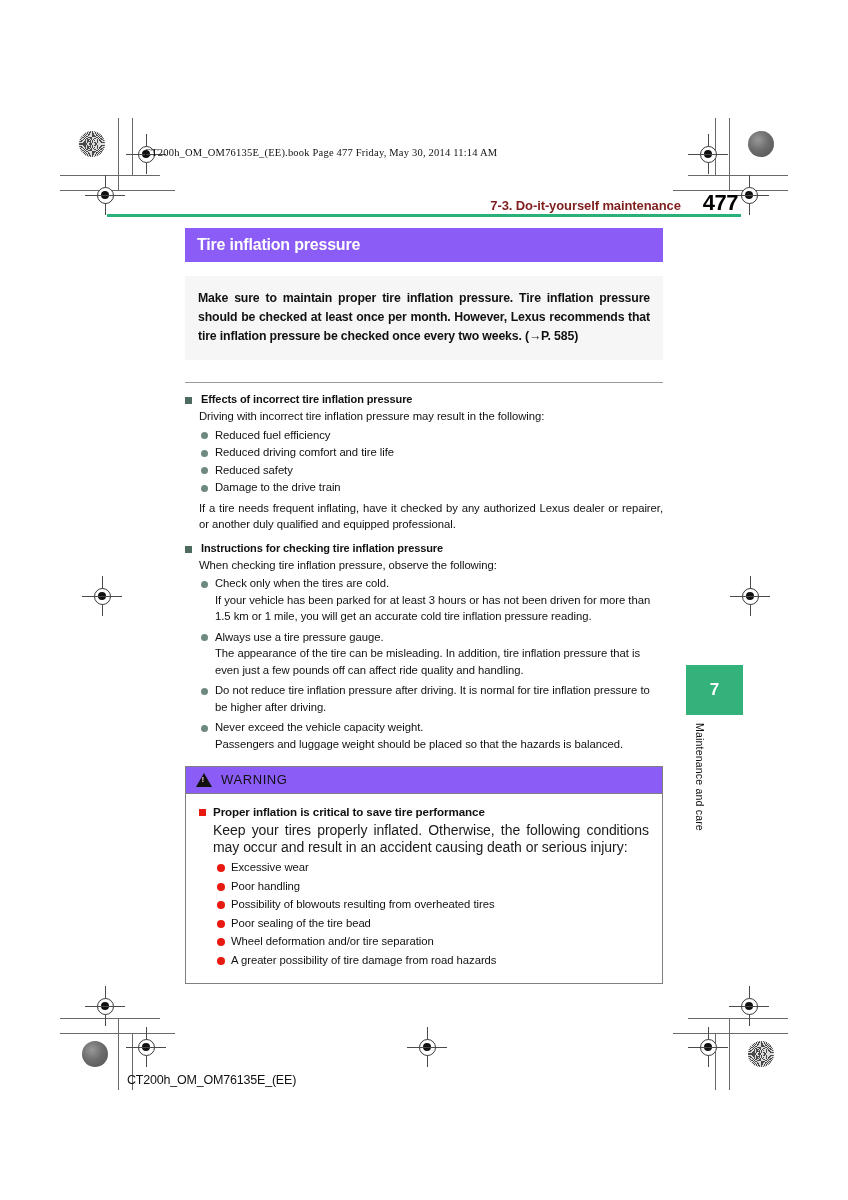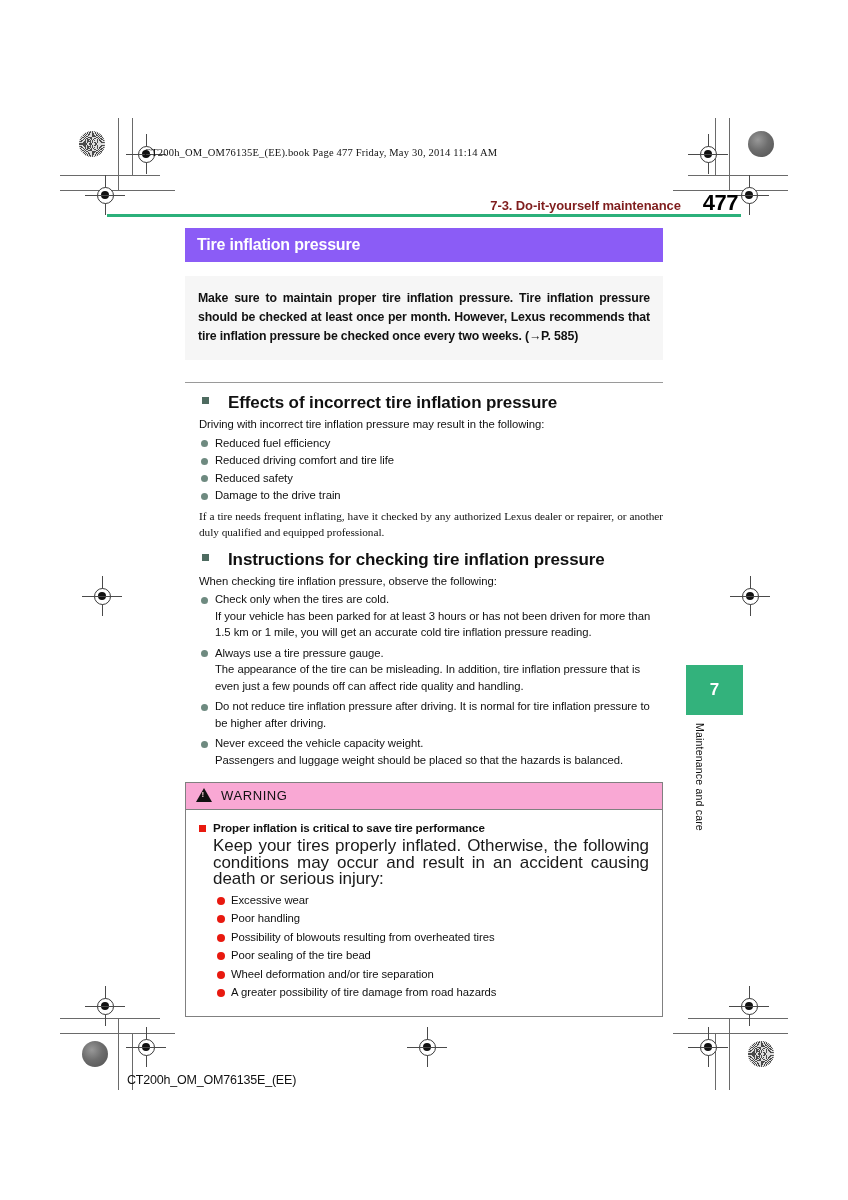--- a/index.html
+++ b/index.html
@@ -74,60 +74,60 @@
   .intro {
     background:#f6f6f6; margin-top:14px;
     padding:13px 13px 14px; font-size:12.3px; line-height:19px;
     font-weight:600; color:#111; text-align:justify;
     letter-spacing:-.15px;
   }
 
   .divider { border-top:1px solid #9a9a9a; margin:22px 0 10px; }
 
   .sec-head {
-    display:flex; align-items:flex-start; gap:19px;
-    font-size:17px; font-weight:700; color:#111;
-    letter-spacing:-.1px; margin-bottom:3px;margin-left:17px;
+    display:flex; align-items:flex-start; gap:9px;
+    font-size:11px; font-weight:700; color:#111;
+    letter-spacing:-.1px; margin-bottom:3px;
   }
   .sq { width:7px; height:7px; background:#4e6b60; margin-top:4px; flex:none; }
   .sq-red { background:#e8190f; }
 
   .lead { font-size:11.3px; line-height:16.5px; color:#111; margin:2px 0 2px 14px;
           letter-spacing:-.05px; }
   .para { font-size:11.3px; line-height:16.5px; color:#111; margin:4px 0 1px 14px;
-          text-align:justify; letter-spacing:-.05px;font-family:Liberation Serif, serif; }
+          text-align:justify; letter-spacing:-.05px; }
 
   ul.dots { list-style:none; margin:2px 0 0 14px; padding:0; }
   ul.dots > li {
     position:relative; padding-left:16px; font-size:11.3px; line-height:16.5px;
     color:#111; margin-bottom:1px; letter-spacing:-.05px;
   }
   ul.dots > li::before {
     content:""; position:absolute; left:2px; top:5.5px;
     width:7px; height:7px; border-radius:50%; background:#6e8a80;
   }
   ul.dots > li .sub { display:block; margin-left:0; }
   ul.dots.spaced > li { margin-bottom:4px; }
 
   
   .warnbox { margin-top:14px; border:1px solid #808080; }
   .warnbar {
-    background:#f9a8d4; border-bottom:1px solid #808080;
-    display:flex; align-items:flex-start; gap:9px;
+    background:#8b5cf6; border-bottom:1px solid #808080;
+    display:flex; align-items:flex-end; gap:9px;
     padding:5px 10px 6px;
   }
   .tri { width:0;height:0;border-left:8px solid transparent;border-right:8px solid transparent;
          border-bottom:14px solid #111; position:relative; }
   .tri::after { content:"!"; position:absolute; left:-2.5px; top:3px; font-size:8px;
                 font-weight:700; color:#f4ced3; line-height:1; }
   .warnlabel { font-size:13px; font-weight:400; letter-spacing:.6px; color:#111; }
   .warnbody { background:#fff; padding:11px 13px 14px; }
   .warn-title { display:flex; gap:7px; align-items:flex-start;
                 font-size:11.6px; font-weight:700; color:#111; letter-spacing:-.1px; }
-  .warn-lead { font-size:17px; line-height:16.5px; margin:4px 0 3px 14px;
+  .warn-lead { font-size:14px; line-height:16.5px; margin:4px 0 3px 14px;
                text-align:justify; letter-spacing:-.05px; }
   ul.reddots { list-style:none; margin:2px 0 0 16px; padding:0; }
   ul.reddots > li { position:relative; padding-left:16px; font-size:11.3px;
                     line-height:18.5px; color:#111; letter-spacing:-.05px; }
   ul.reddots > li::before {
     content:""; position:absolute; left:2px; top:6px;
     width:8px; height:8px; border-radius:50%; background:#e8190f;
   }
 
   

